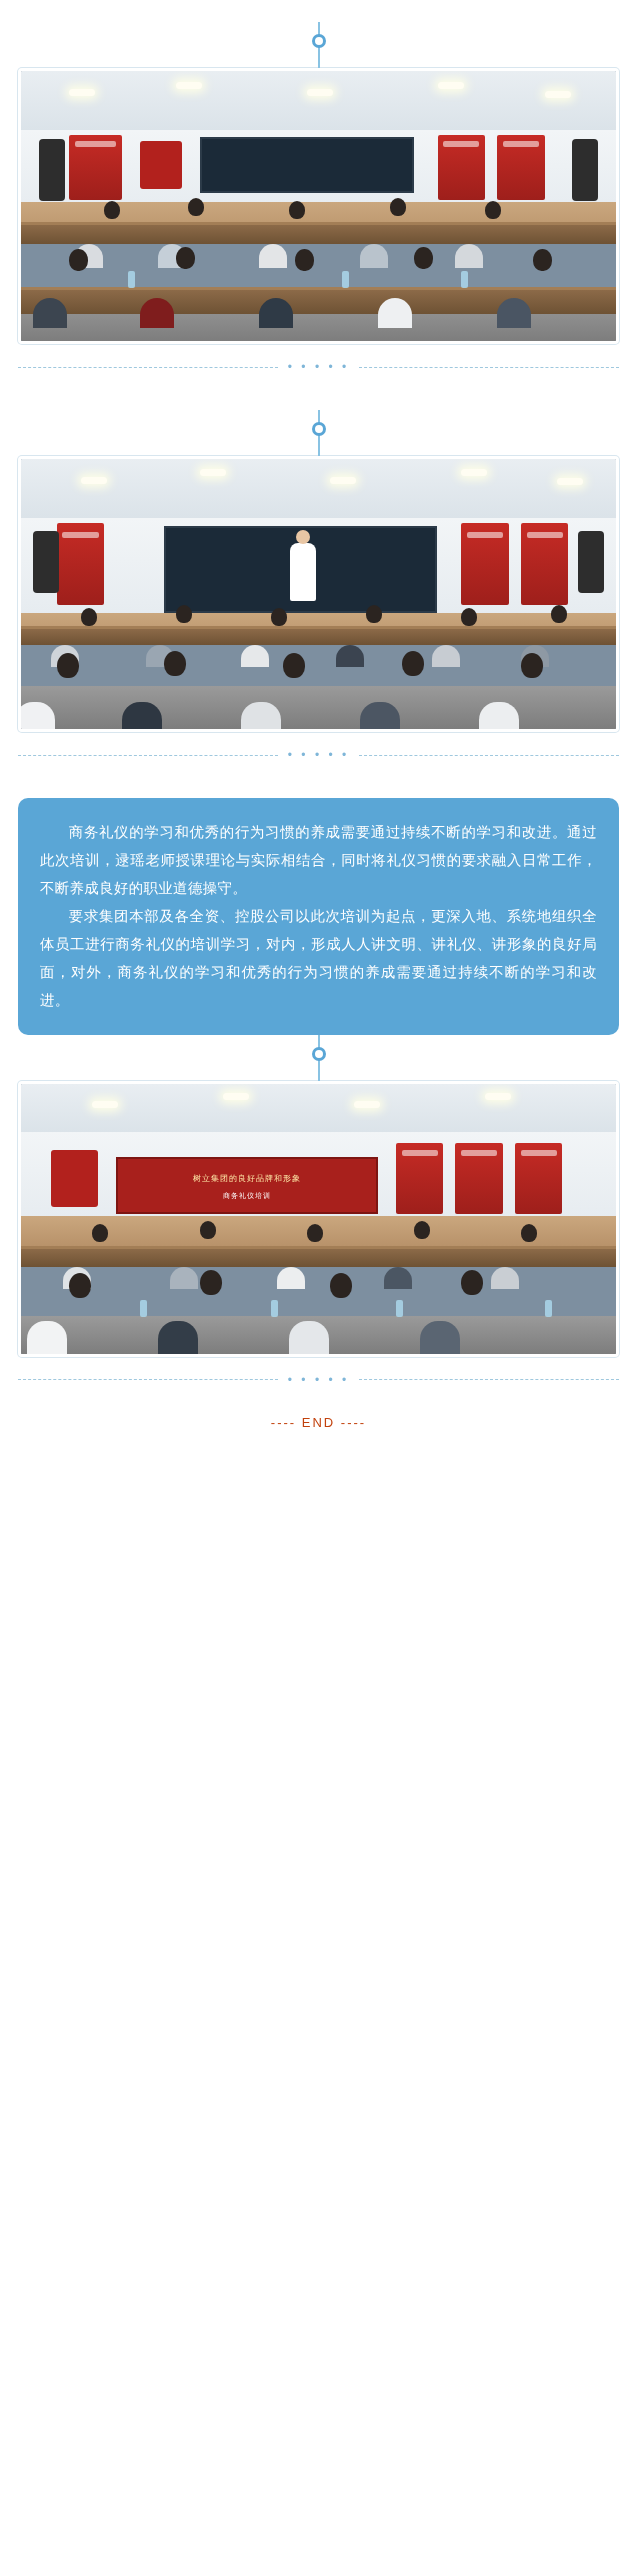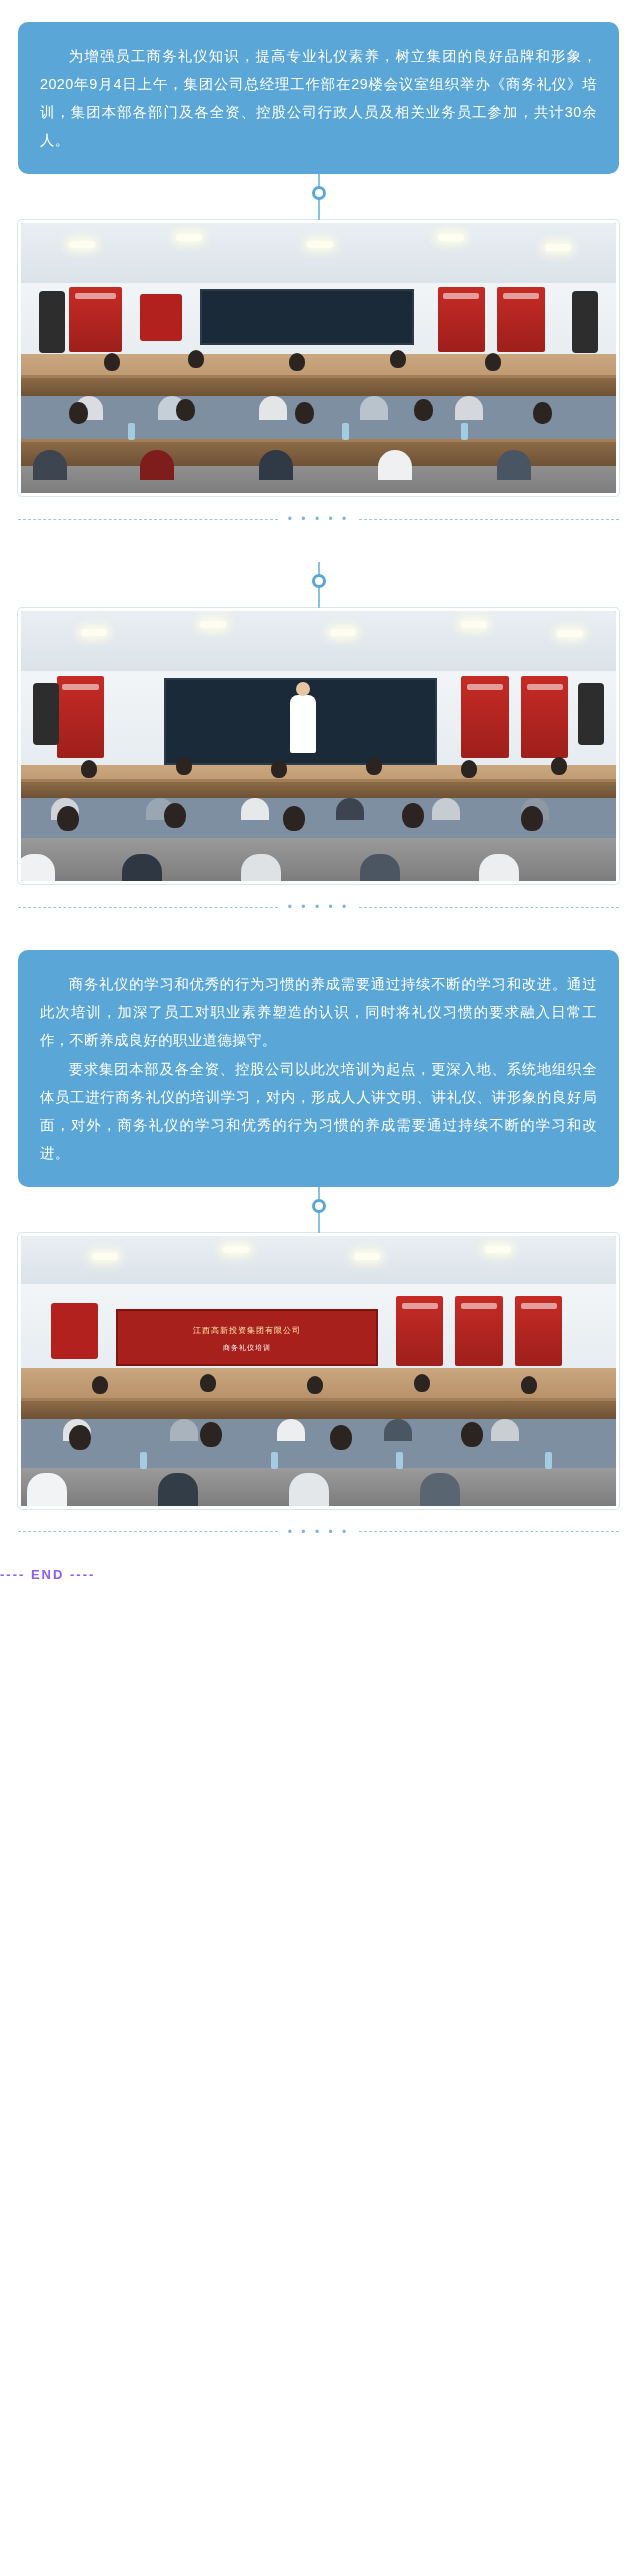--- a/index.html
+++ b/index.html
@@ -97,24 +97,25 @@
   }
   .sep .dots {
     color: #7fb6d8;
     font-size: 12px;
     letter-spacing: 3px;
     white-space: nowrap;
   }
 
   .end-wrap {
     margin-top: 26px;
-    color: #8b5cf6;
+    text-align: center;
+    color: #c2410c;
     font-size: 13px;
     letter-spacing: 2px;
-    font-weight: bold;
+    font-weight: normal;
   }
 
   .block-gap { height: 34px; }
   .block-gap-sm { height: 22px; }
 
   
   .scene { position: absolute; inset: 0; }
 
   
   .ceiling {
@@ -191,23 +192,20 @@
     width: 100%; top: 60%; letter-spacing: 1px;
   }
 </style>
 </head>
 <body>
 
 <div class="page">
 
   <div class="block-gap-sm"></div>
 
-  <div class="card">
-    <p>为增强员工商务礼仪知识，提高专业礼仪素养，树立集团的良好品牌和形象，2020年9月4日上午，集团公司总经理工作部在29楼会议室组织举办《商务礼仪》培训，集团本部各部门及各全资、控股公司行政人员及相关业务员工参加，共计30余人。</p>
-  </div>
 
   <div class="connector">
     <div class="line"></div>
     <div class="dot"></div>
   </div>
 
   <div class="photo-wrap">
     <div class="photo h1">
       <div class="scene">
         <div class="ceiling">
@@ -327,42 +325,42 @@
 
   <div class="sep">
     <span class="dash"></span>
     <span class="dots">• • • • •</span>
     <span class="dash"></span>
   </div>
 
   <div class="block-gap"></div>
 
   <div class="card">
-    <p>商务礼仪的学习和优秀的行为习惯的养成需要通过持续不断的学习和改进。通过此次培训，加深了员工对职业素养塑造的认识，同时将礼仪习惯的要求融入日常工作，不断养成良好的职业道德操守。</p>
+    <p>商务礼仪的学习和优秀的行为习惯的养成需要通过持续不断的学习和改进。通过此次培训，逯瑶老师授课理论与实际相结合，同时将礼仪习惯的要求融入日常工作，不断养成良好的职业道德操守。</p>
     <p>要求集团本部及各全资、控股公司以此次培训为起点，更深入地、系统地组织全体员工进行商务礼仪的培训学习，对内，形成人人讲文明、讲礼仪、讲形象的良好局面，对外，商务礼仪的学习和优秀的行为习惯的养成需要通过持续不断的学习和改进。</p>
   </div>
 
   <div class="connector">
     <div class="line"></div>
     <div class="dot"></div>
   </div>
 
   <div class="photo-wrap">
     <div class="photo h3">
       <div class="scene">
         <div class="ceiling" style="height:18%">
           <div class="lamp" style="left:12%;top:36%"></div>
           <div class="lamp" style="left:34%;top:20%"></div>
           <div class="lamp" style="left:56%;top:36%"></div>
           <div class="lamp" style="left:78%;top:20%"></div>
         </div>
         <div class="wall" style="top:18%;height:42%">
           <div class="woodpanel" style="height:26%"></div>
           <div class="screen" style="left:16%;top:22%;width:44%;height:50%;background:#a8201c;border-color:#7d1512">
-            <div class="redbanner-text">江西高新投资集团有限公司</div>
+            <div class="redbanner-text">树立集团的良好品牌和形象</div>
             <div class="redbanner-text2">商务礼仪培训</div>
           </div>
           <div class="banner" style="left:63%;top:10%;width:8%;height:62%"></div>
           <div class="banner" style="left:73%;top:10%;width:8%;height:62%"></div>
           <div class="banner" style="left:83%;top:10%;width:8%;height:62%"></div>
           <div class="redboard" style="left:5%;top:16%;width:8%;height:50%"></div>
         </div>
         <div class="floor" style="height:14%"></div>
         <div class="rowdesk" style="top:60%;height:8%"></div>
         <div class="head" style="left:12%;top:52%;width:16px;height:18px"></div>

